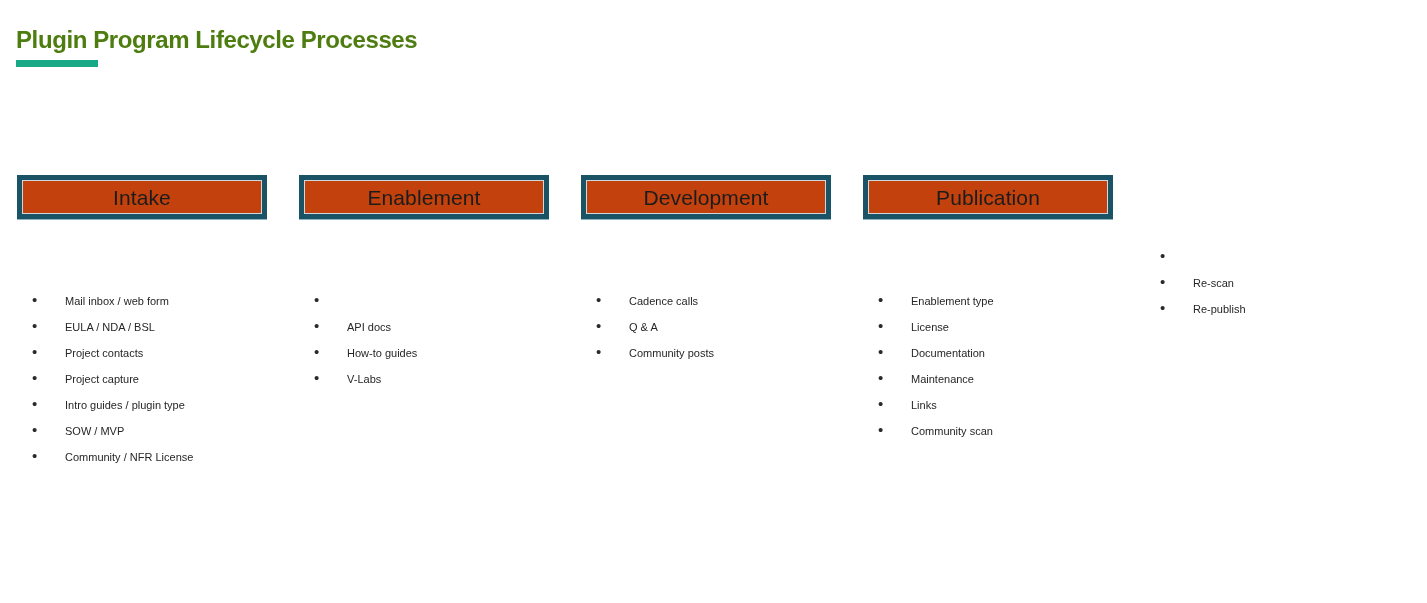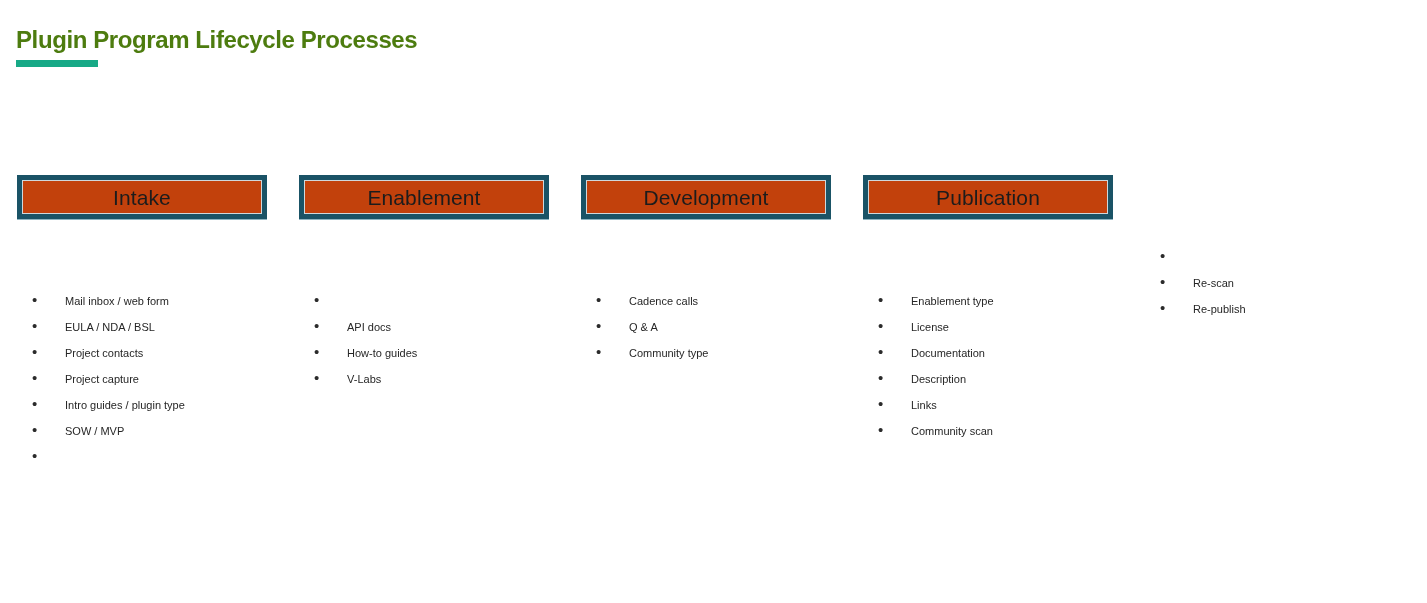--- a/index.html
+++ b/index.html
@@ -146,20 +146,21 @@
       <li class="bullet-item">
         <span class="bullet-dot">•</span>
         <span class="bullet-text">Intro guides / plugin type</span>
       </li>
       <li class="bullet-item">
         <span class="bullet-dot">•</span>
         <span class="bullet-text">SOW / MVP</span>
       </li>
       <li class="bullet-item">
         <span class="bullet-dot">•</span>
+        <span class="bullet-text">Community / NFR License</span>
       </li>
     </ul>
   </div>
 
   <div class="column">
     <div class="phase-box">
       <div class="phase-box-inner">
         <span class="phase-label">Enablement</span>
       </div>
     </div>
@@ -192,21 +193,21 @@
       <li class="bullet-item">
         <span class="bullet-dot">•</span>
         <span class="bullet-text">Cadence calls</span>
       </li>
       <li class="bullet-item">
         <span class="bullet-dot">•</span>
         <span class="bullet-text">Q &amp; A</span>
       </li>
       <li class="bullet-item">
         <span class="bullet-dot">•</span>
-        <span class="bullet-text">Community type</span>
+        <span class="bullet-text">Community posts</span>
       </li>
     </ul>
   </div>
 
   <div class="column">
     <div class="phase-box">
       <div class="phase-box-inner">
         <span class="phase-label">Publication</span>
       </div>
     </div>
@@ -218,21 +219,21 @@
       <li class="bullet-item">
         <span class="bullet-dot">•</span>
         <span class="bullet-text">License</span>
       </li>
       <li class="bullet-item">
         <span class="bullet-dot">•</span>
         <span class="bullet-text">Documentation</span>
       </li>
       <li class="bullet-item">
         <span class="bullet-dot">•</span>
-        <span class="bullet-text">Description</span>
+        <span class="bullet-text">Maintenance</span>
       </li>
       <li class="bullet-item">
         <span class="bullet-dot">•</span>
         <span class="bullet-text">Links</span>
       </li>
       <li class="bullet-item">
         <span class="bullet-dot">•</span>
         <span class="bullet-text">Community scan</span>
       </li>
     </ul>

